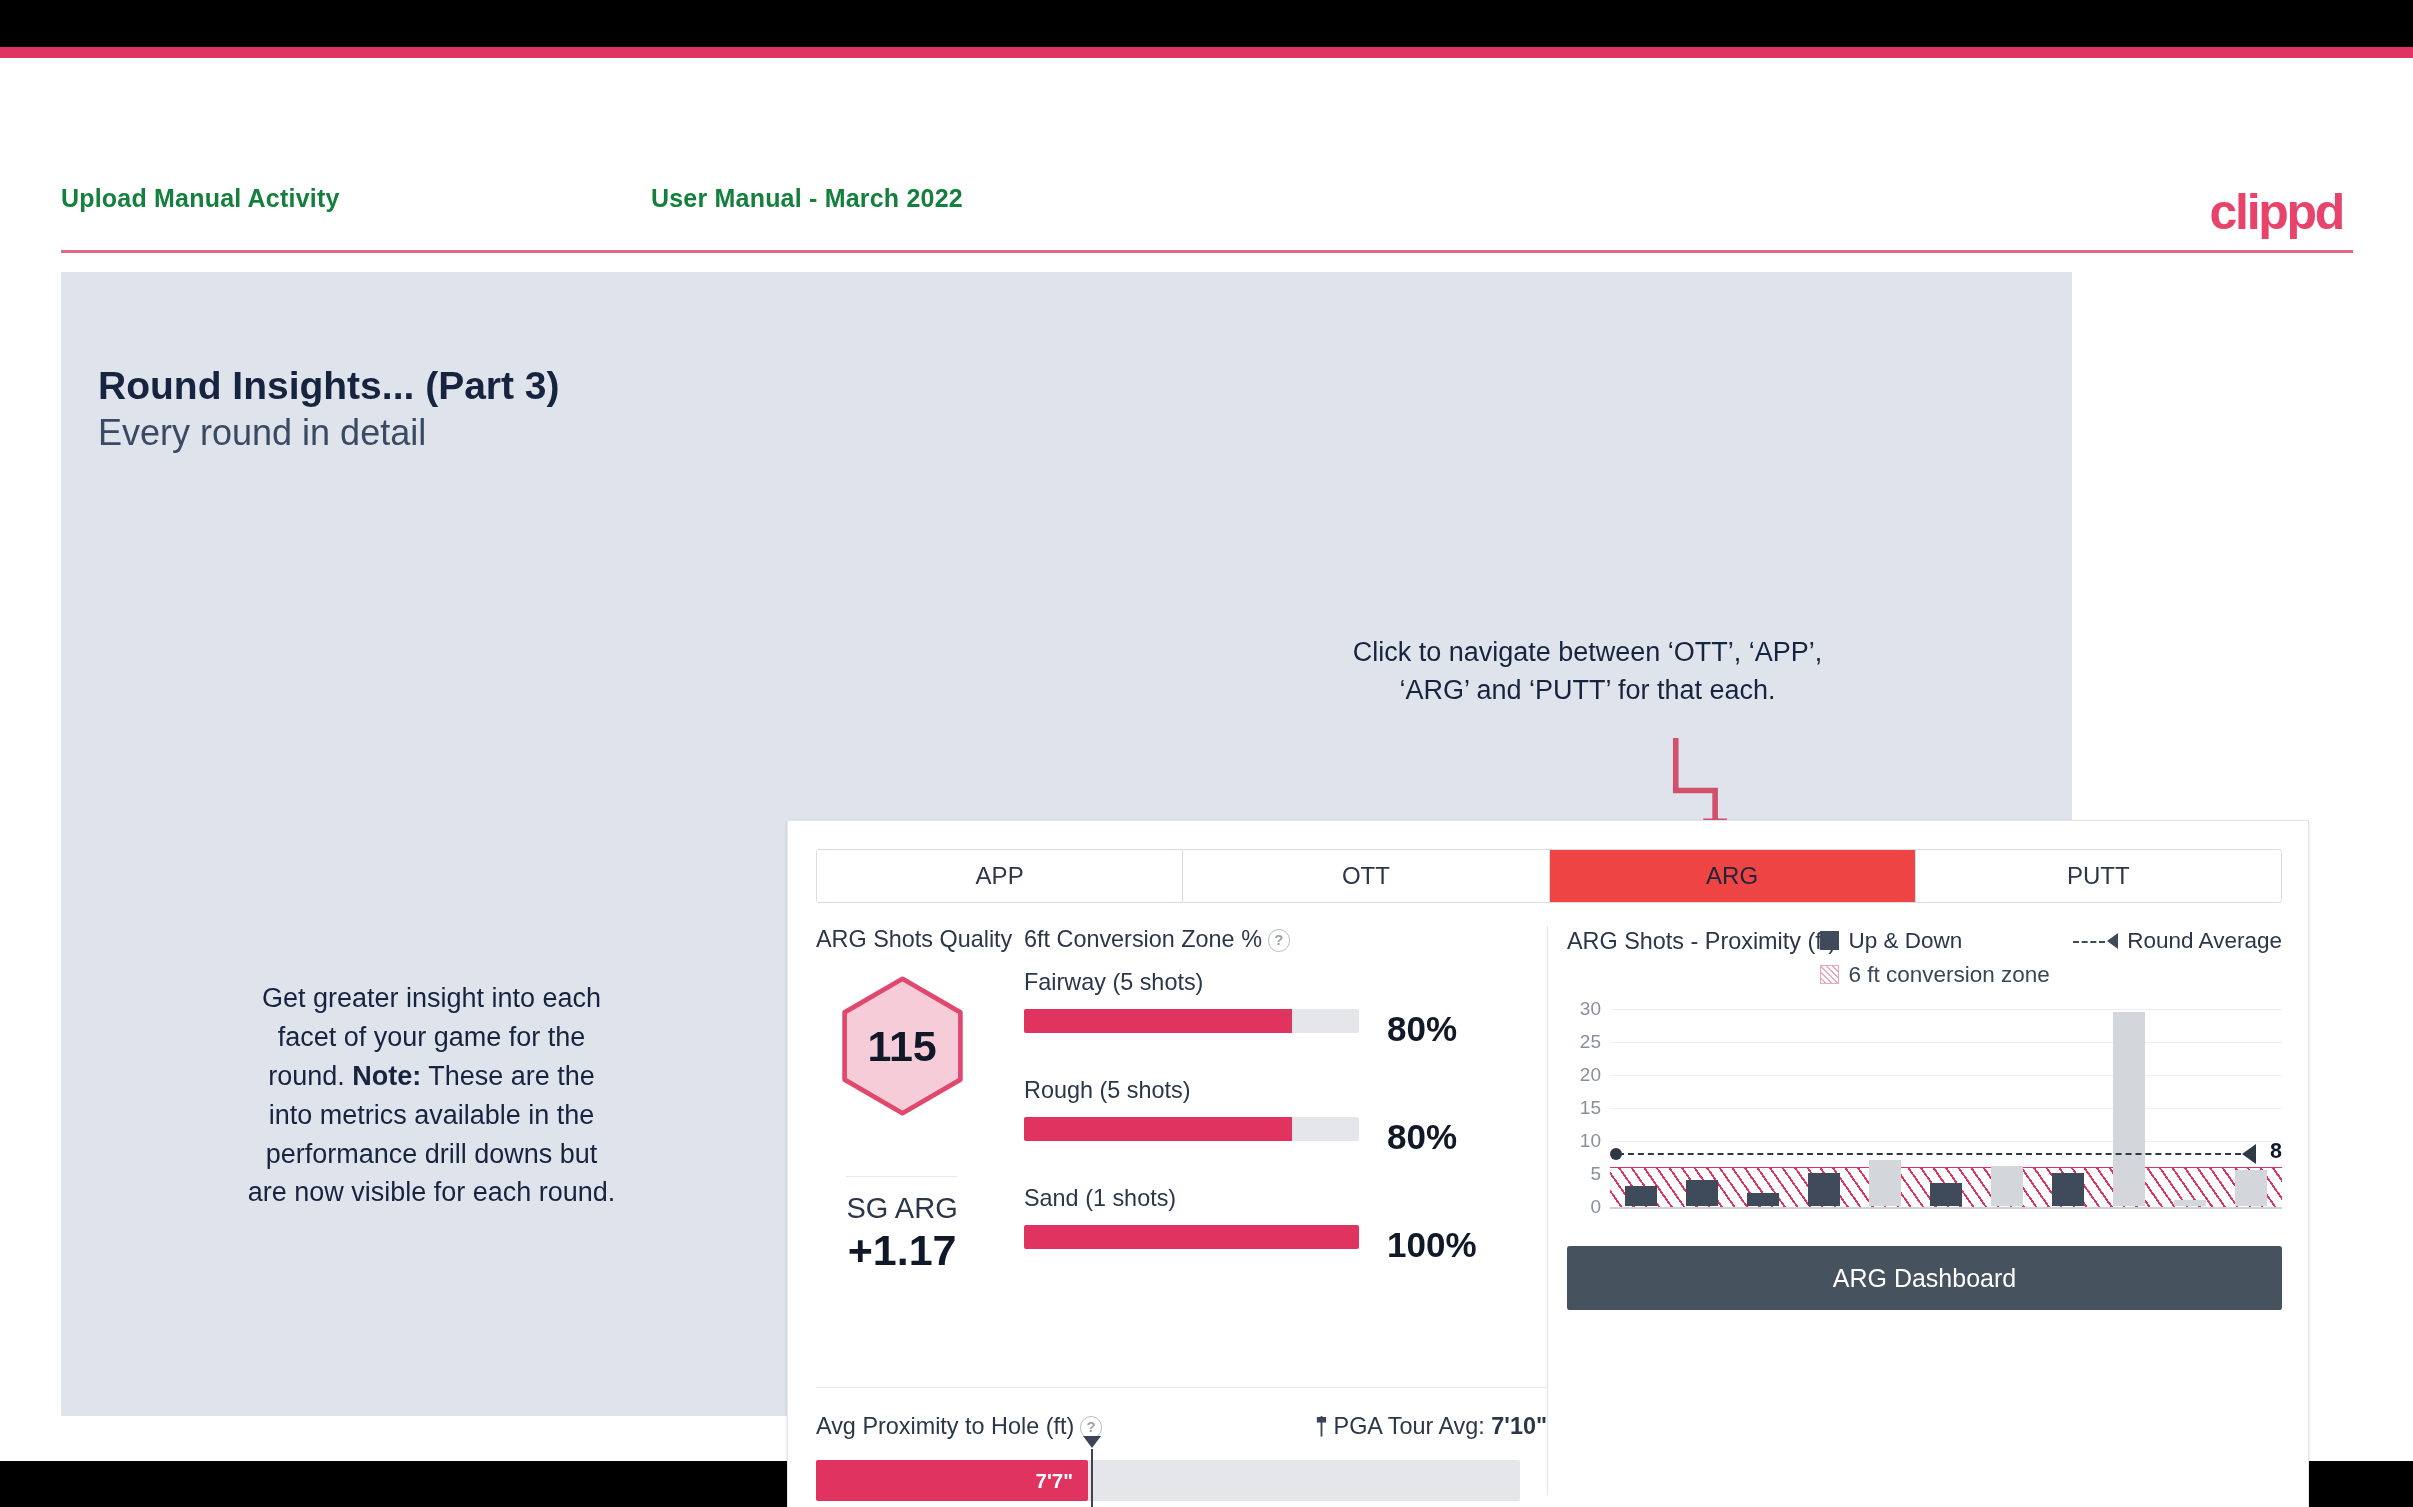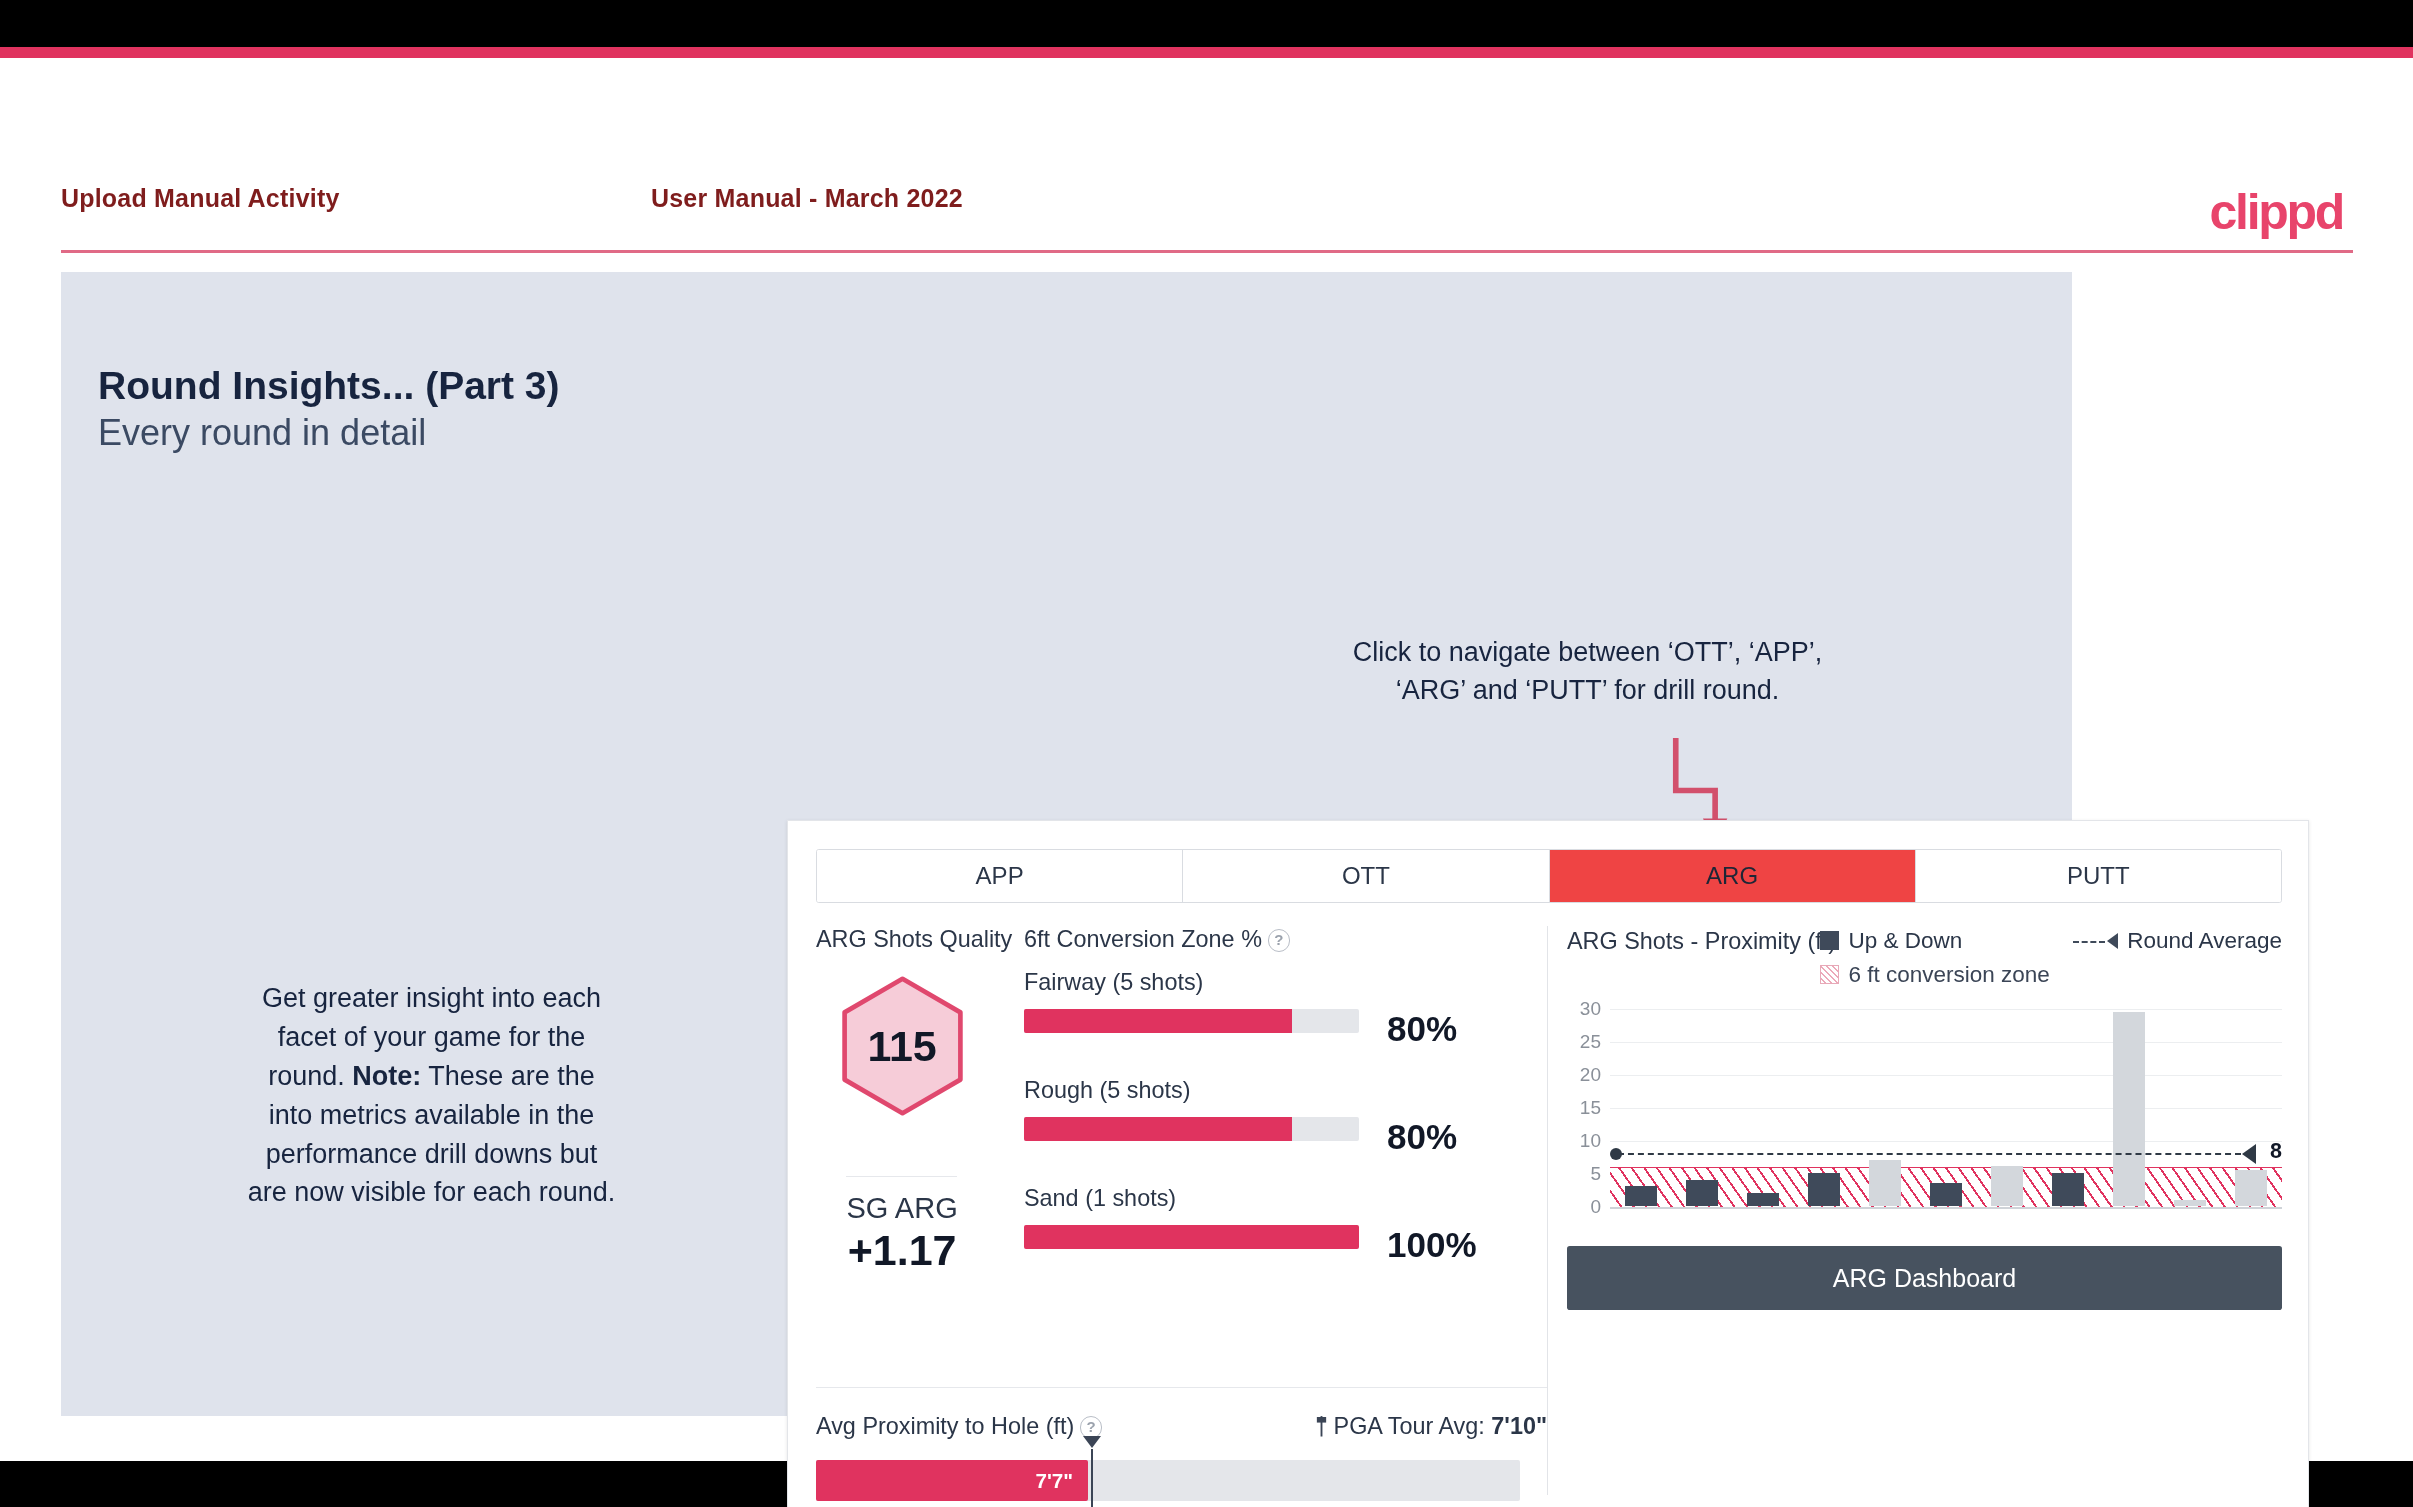--- a/index.html
+++ b/index.html
@@ -18,21 +18,21 @@
   }
   #topbar-accent {
     position:absolute; left:0; top:0; width:2413px; height:11.2px;
     background:#e0335f;
   }
 
   
   #header { position:absolute; left:0; top:11.2px; width:2413px; height:192px; }
   .hdr-text {
     position:absolute; top:126px;
-    font-size:25px; font-weight:700; color:#7f1d1d; letter-spacing:0.2px;
+    font-size:25px; font-weight:700; color:#15803d; letter-spacing:0.2px;
   }
   #hdr-left  { left:61px; }
   #hdr-mid   { left:651px; }
   #logo {
     position:absolute; right:70px; top:129px;
     font-size:50px; font-weight:800; color:#e8446b;
     letter-spacing:-2.3px; line-height:1;
   }
   #hdr-rule {
     position:absolute; left:61px; top:192px; width:2292px; height:2.8px;
@@ -204,21 +204,21 @@
 
   <div id="body-panel">
 
     <div id="title-block">
       <div id="title-main">Round Insights... (Part 3)</div>
       <div id="title-sub">Every round in detail</div>
     </div>
 
     <div id="callout">
       <div>Click to navigate between ‘OTT’, ‘APP’,</div>
-      <div>‘ARG’ and ‘PUTT’ for drill round.</div>
+      <div>‘ARG’ and ‘PUTT’ for that each.</div>
     </div>
 
     <svg id="arrow" viewBox="0 0 80 115">
       <path d="M4,2 L4,58 L46,58 L46,92" fill="none" stroke="#d2506c" stroke-width="6"></path>
       <path d="M46,113 L33,88 L59,88 Z" fill="#d2506c"></path>
     </svg>
 
     <div id="left-copy">
       <span>Get greater insight into</span>
       <span>each facet of your</span>

